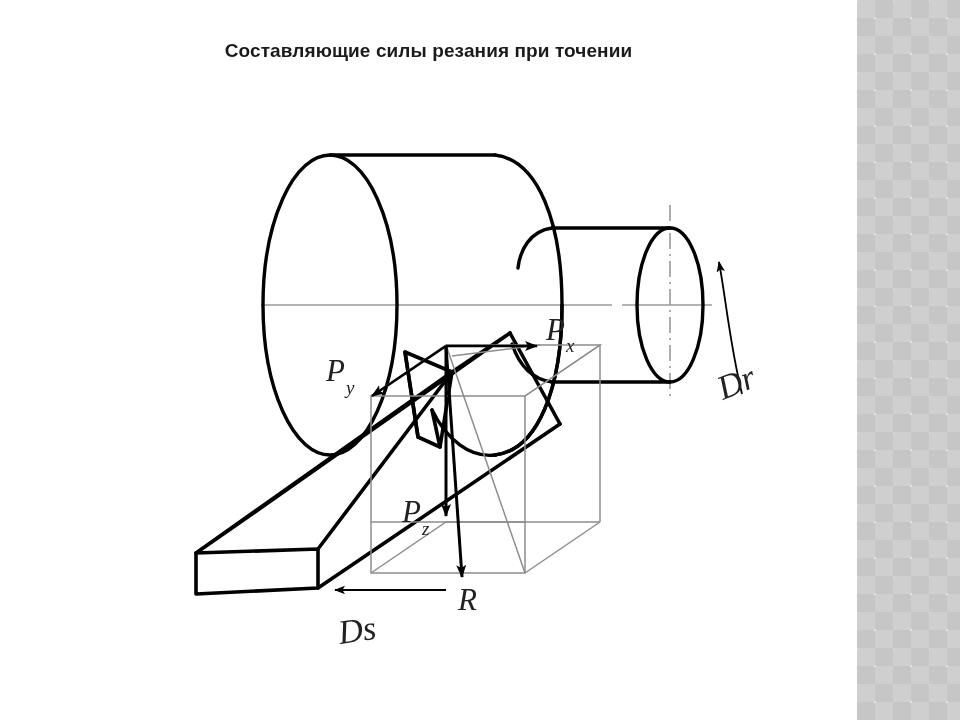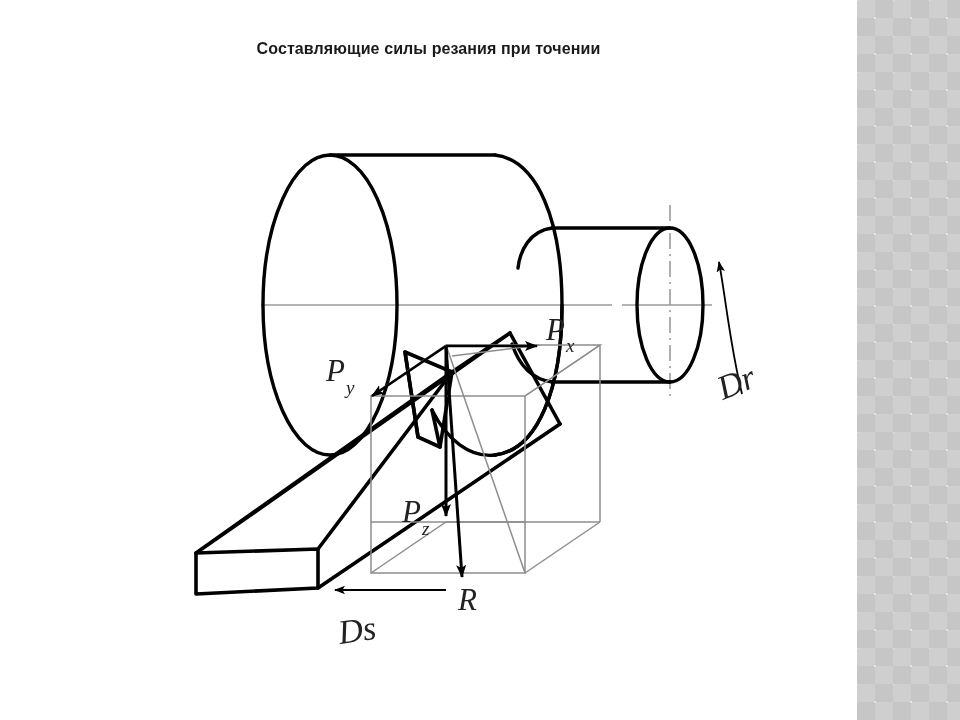--- a/index.html
+++ b/index.html
@@ -15,21 +15,21 @@
     overflow: hidden;
     font-family: "Liberation Sans", sans-serif;
   }
   #title {
     position: absolute;
     left: 0;
     top: 40px;
     width: 857px;
     text-align: center;
     font-family: "Liberation Sans", sans-serif;
-    font-size: 16px;
+    font-size: 19px;
     font-weight: bold;
     color: #1a1a1a;
     letter-spacing: 0.1px;
   }
   #figure {
     position: absolute;
     left: 0;
     top: 0;
     width: 857px;
     height: 720px;

